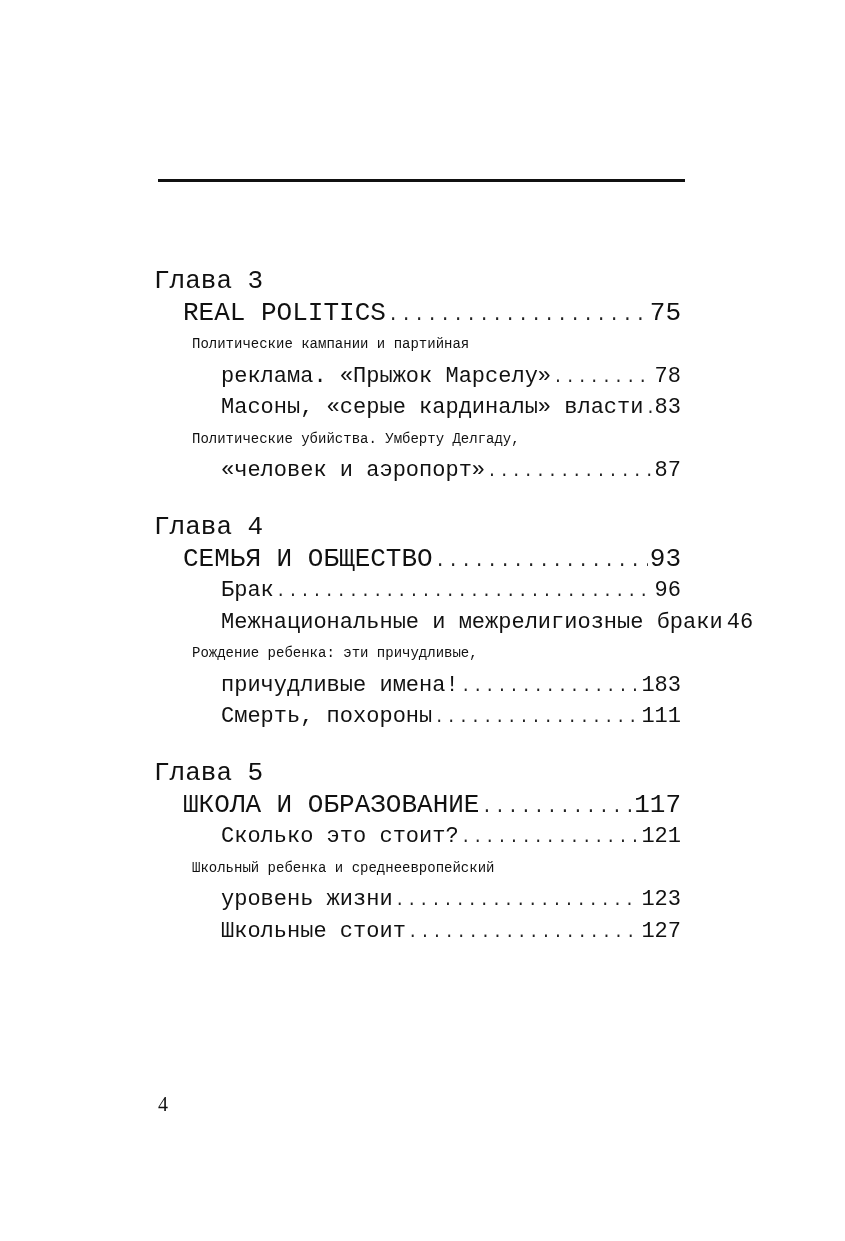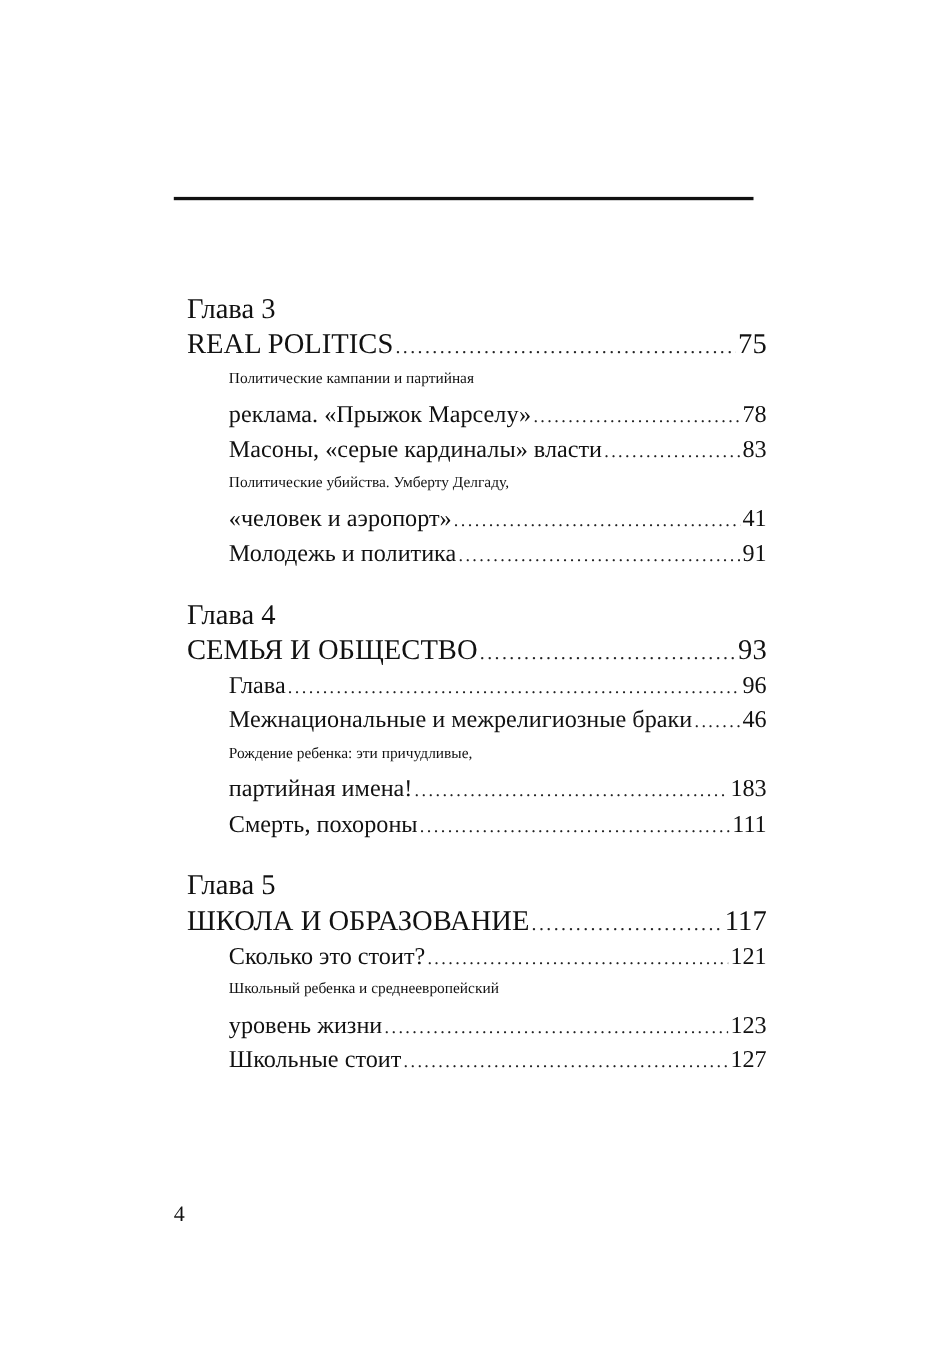--- a/index.html
+++ b/index.html
@@ -1,22 +1,22 @@
 <!DOCTYPE html>
 <html><head>
 <meta charset="utf-8">
 <style>
   html, body { margin: 0; padding: 0; background: #ffffff; }
   body { width: 845px; height: 1241px; position: relative; overflow: hidden;
          font-family: "Liberation Serif", "DejaVu Serif", serif; color: #111; }
   .rule { position: absolute; left: 158px; top: 179px; width: 527px; height: 3px; background: #111; }
-  .toc { position: absolute; left: 170px; top: 266px; width: 527px; }
+  .toc { position: absolute; left: 154px; top: 266px; width: 527px; font-family: Liberation Mono, monospace; }
   .chapter { margin-bottom: 25px; }
   .chap-label { font-size: 26px; line-height: 30px; height: 30px; }
-  .line { display: flex; align-items: baseline; white-space: nowrap; }
+  .line { display: flex; align-items: baseline; white-space: nowrap; margin-left: 29px; }
   .title-line { font-size: 26px; line-height: 34px; height: 33px; }
   .entry-line { font-size: 22px; line-height: 31.6px; height: 31.6px; padding-left: 38px; }
   .text-only { font-size: 14px; line-height: 31.6px; height: 31.6px; padding-left: 38px; white-space: nowrap; }
   .dots { flex: 1; overflow: hidden; margin: 0 2px; font-size: 0.75em; letter-spacing: 2.2px; color: #222; }
   .dots::before { content: "................................................................................................................................................................"; }
   .title-line .dots { font-size: 18px; }
   .page { text-align: center; }
   .folio { position: absolute; left: 158px; top: 1093px; font-size: 20px; }
 </style>
 </head>
@@ -41,49 +41,44 @@
     </div>
     <div class="line entry-line">
       <span>Масоны, «серые кардиналы» власти</span>
       <span class="dots"></span>
       <span class="page">83</span>
     </div>
     <div class="text-only">Политические убийства. Умберту Делгаду,</div>
     <div class="line entry-line">
       <span>«человек и аэропорт»</span>
       <span class="dots"></span>
-      <span class="page">41</span>
-    </div>
-    <div class="line entry-line">
-      <span>Молодежь и политика</span>
-      <span class="dots"></span>
-      <span class="page">91</span>
+      <span class="page">87</span>
     </div>
   </div>
 
   <div class="chapter">
     <div class="chap-label">Глава 4</div>
     <div class="line title-line">
       <span>СЕМЬЯ И ОБЩЕСТВО</span>
       <span class="dots"></span>
       <span class="page">93</span>
     </div>
     <div class="line entry-line">
-      <span>Глава</span>
+      <span>Брак</span>
       <span class="dots"></span>
       <span class="page">96</span>
     </div>
     <div class="line entry-line">
       <span>Межнациональные и межрелигиозные браки</span>
       <span class="dots"></span>
       <span class="page">46</span>
     </div>
     <div class="text-only">Рождение ребенка: эти причудливые,</div>
     <div class="line entry-line">
-      <span>партийная имена!</span>
+      <span>причудливые имена!</span>
       <span class="dots"></span>
       <span class="page">183</span>
     </div>
     <div class="line entry-line">
       <span>Смерть, похороны</span>
       <span class="dots"></span>
       <span class="page">111</span>
     </div>
   </div>
 

